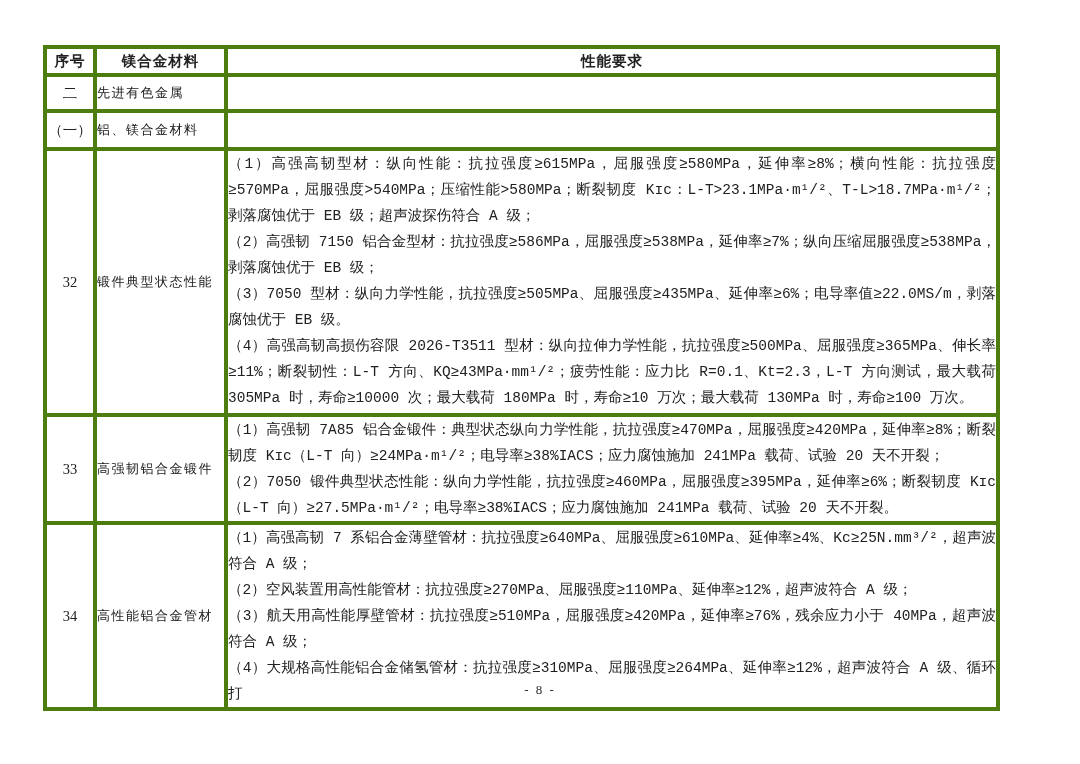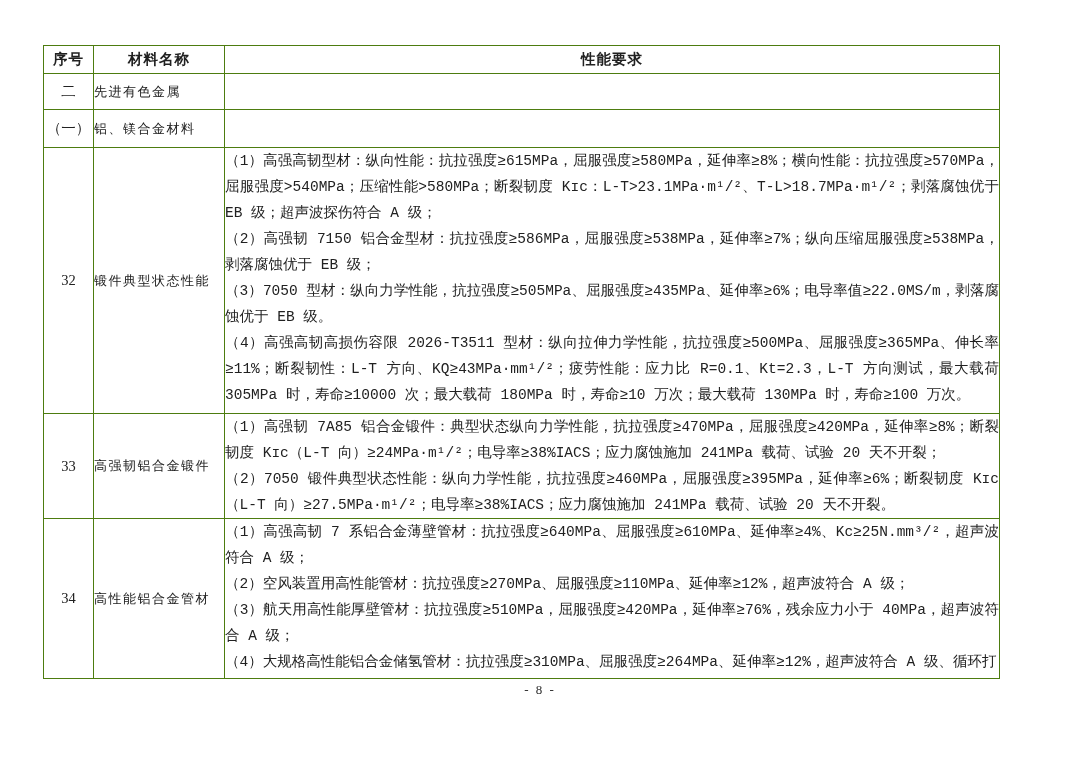--- a/index.html
+++ b/index.html
@@ -17,21 +17,21 @@
   }
   .doc-table {
     position: absolute;
     left: 43px;
     top: 45px;
     width: 957px;
     border-collapse: collapse;
     table-layout: fixed;
   }
   .doc-table th, .doc-table td {
-    border: 1px solid #4d7c0f;
+    border: 4px solid #4d7c0f;
     padding: 0;
     overflow: hidden;
   }
   .header-row th {
     height: 28px;
     font-size: 14.5px;
     font-weight: bold;
     text-align: center;
     letter-spacing: 1px;
   }
@@ -79,21 +79,21 @@
 
 <table class="doc-table">
   <colgroup>
     <col class="col-no">
     <col class="col-name">
     <col>
   </colgroup>
   <tbody>
       <tr class="header-row">
     <th>序号</th>
-    <th>材料名称</th>
+    <th>镁合金材料</th>
     <th>性能要求</th>
   </tr>
 
   <tr class="r-sec">
     <td class="cell-no">二</td>
     <td class="cell-name">先进有色金属</td>
     <td class="cell-req"></td>
   </tr>
 
   <tr class="r-sub">

